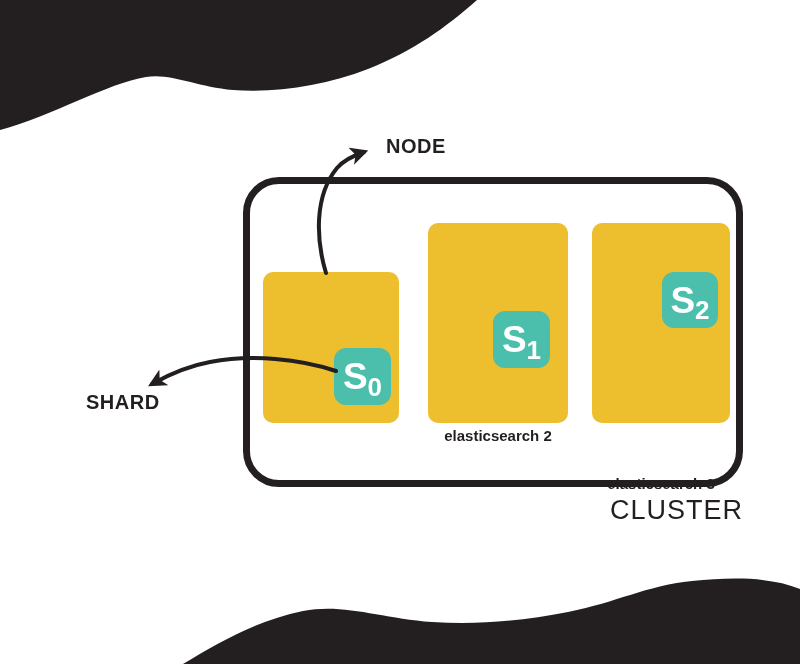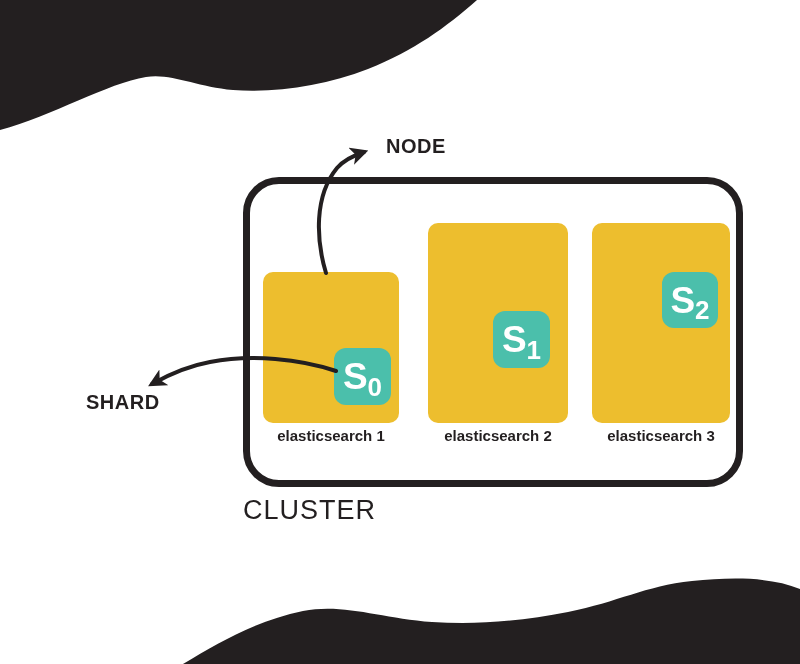--- a/index.html
+++ b/index.html
@@ -35,21 +35,21 @@
     box-sizing: border-box;
     background: var(--background, #ffffff);
     border: 7px solid var(--ink, #231F20);
     border-radius: 36px;
     z-index: 1;
   }
   .cluster-caption {
     position: absolute;
     left: 243px; top: 495px;
     width: 500px;
-    text-align: left;
+    text-align: right;
     font-size: 27px;
     font-weight: 300;
     letter-spacing: 1px;
     color: var(--ink, #231F20);
     z-index: 2;
   }
   .node {
     position: absolute;
     background: var(--node-fill, #EDBE2E);
     border-radius: 10px;
@@ -62,21 +62,21 @@
     position: absolute;
     top: 427px;
     font-size: 15px;
     font-weight: bold;
     text-align: center;
     color: var(--ink, #231F20);
     z-index: 2;
   }
   #node-label-1 { left: 263px; width: 136px; }
   #node-label-2 { left: 428px; width: 140px; }
-  #node-label-3 { left: 592px; width: 138px; }
+  #node-label-3 { left: 592px; width: 138px; margin-top: 48px; }
   .shard {
     position: absolute;
     background: var(--shard-fill, #4BBFAB);
     border-radius: 12px;
     display: flex;
     align-items: center;
     justify-content: center;
     color: #ffffff;
     font-weight: bold;
     z-index: 3;
@@ -98,21 +98,20 @@
 <body>
 
 <div class="canvas">
 
   <div class="cluster-box"></div>
 
   <div class="node" id="node-1"></div>
   <div class="node" id="node-2"></div>
   <div class="node" id="node-3"></div>
 
-  <div class="node-label" id="node-label-1">elasticsearch 1</div>
   <div class="node-label" id="node-label-2">elasticsearch 2</div>
   <div class="node-label" id="node-label-3">elasticsearch 3</div>
 
   <div class="shard" id="shard-0">
     <span class="letter">S</span>
       <span class="sub">0</span>
   </div>
   <div class="shard" id="shard-1">
     <span class="letter">S</span>
       <span class="sub">1</span>

